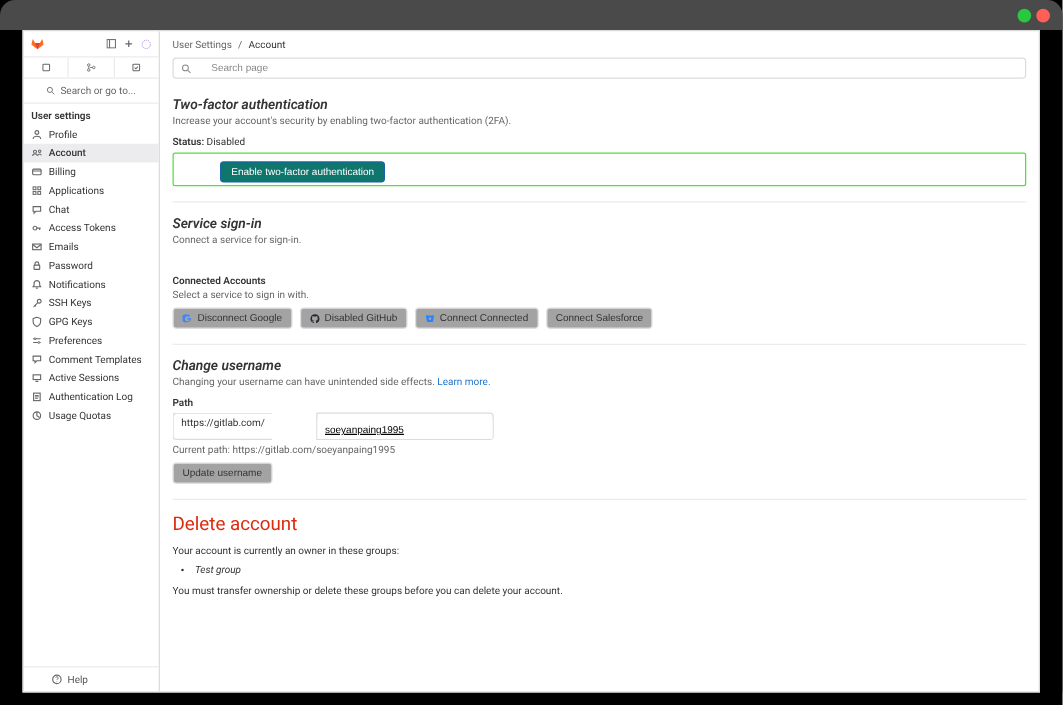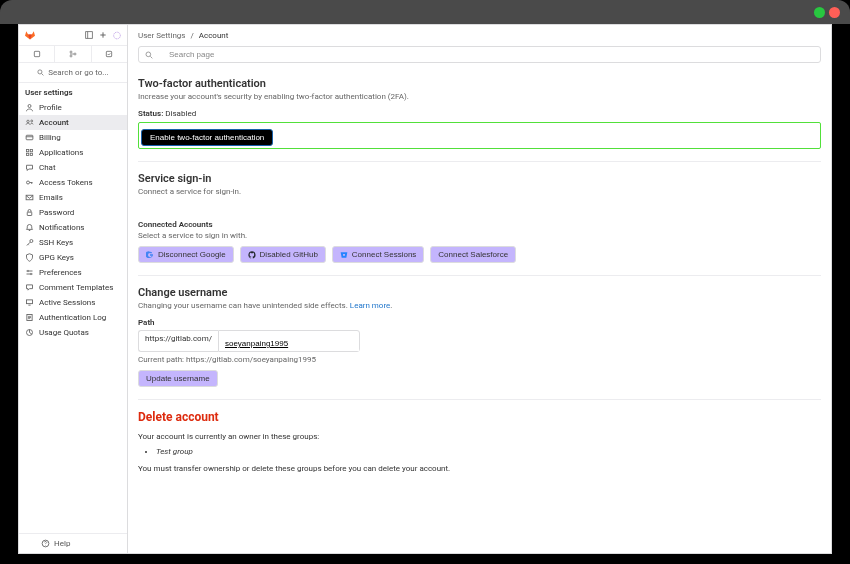--- a/index.html
+++ b/index.html
@@ -144,62 +144,65 @@
   font-size: 8px;
   color: #333;
   padding-left: 12px;
 }
 .search-input::placeholder { color: #888; }
 h2.sec-title {
   font-size: 11px;
   font-weight: 600;
   color: #333;
   margin-top: 4px;
+  font-style: italic;
 }
 .desc { font-size: 8px; color: #666; margin-top: 2px; }
 .status-line { font-size: 8px; margin-top: 8px; }
 .status-line .lbl { font-weight: 600; color: #333; }
 .status-line .val { color: #333; }
 .hl-box {
   display: inline-block;
   border: 1.5px solid #52e03a;
   border-radius: 2px;
   padding: 2px;
   margin-top: 4px;
 }
 .btn-primary {
-  background: #000000;
+  background: #0f766e;
   color: #fff;
   border: 1px solid #1a63ac;
   border-radius: 3px;
   font-size: 8px;
   padding: 3px 8px;
   cursor: pointer;
+  margin-left: 35px;
 }
 .sub-title { font-size: 8px; font-weight: 600; margin-top: 24px; color: #333; }
 .btn-row { display: flex; gap: 6px; margin-top: 6px; }
 .btn-outline {
-  background: #c4b5fd;
+  background: #a3a3a3;
   border: 1px solid #dcdcde;
   border-radius: 3px;
   padding: 3px 7px;
   font-size: 8px;
   display: flex;
   align-items: center;
   gap: 4px;
   color: #333;
   cursor: pointer;
 }
 .provider-icon { width: 8px; height: 8px; display: flex; align-items: center; justify-content: center; }
 .hr { border-top: 1px solid #ececef; margin: 12px 0 6px; }
 .link { color: #1f75cb; }
 .field-label { font-size: 8px; font-weight: 600; color: #333; margin-top: 8px; }
 .path-wrap {
   display: flex;
   margin-top: 3px;
+  gap: 35px;
 }
 .path-prefix {
   border: 1px solid #dcdcde;
   border-right: none;
   border-radius: 3px 0 0 3px;
   padding: 3px 6px;
   font-size: 8px;
   background: #fff;
   color: #333;
 }
@@ -213,21 +216,21 @@
   outline: none;
   font-size: 8px;
   padding: 3px 6px;
   width: 140px;
   text-decoration: underline;
 }
 .current-path { font-size: 8px; color: #666; margin-top: 3px; }
 .btn-update {
   margin-top: 6px;
 }
-.del-title { font-size: 12px; font-weight: 700; color: #dd2b0e; margin-top: 4px; }
+.del-title { font-size: 15px; font-weight: 400; color: #dd2b0e; margin-top: 4px; }
 .plain-text { font-size: 8px; color: #333; margin-top: 8px; }
 .bullet-list { margin-top: 6px; padding-left: 18px; font-style: italic; }
 .bullet-list li { font-size: 8px; color: #333; }
 svg { display: block; }
 </style>
 </head>
 <body>
 
 <div class="window">
   <div class="titlebar">
@@ -511,21 +514,21 @@
                 </svg>
               </span>
             <span>Disabled GitHub</span>
           </button>
           <button class="btn-outline">
             <span class="provider-icon">
                 <svg viewBox="0 0 12 12" width="8" height="8">
                   <path d="M1 2l1.5 8h7L11 2H1zm4 5.5l-.5-3h3l-.5 3h-2z" fill="#2684ff"></path>
                 </svg>
               </span>
-            <span>Connect Sessions</span>
+            <span>Connect Connected</span>
           </button>
           <button class="btn-outline">
             <span>Connect Salesforce</span>
           </button>
         </div>
 
         <div class="hr"></div>
 
         <h2 class="sec-title">Change username</h2>
         <div class="desc">

